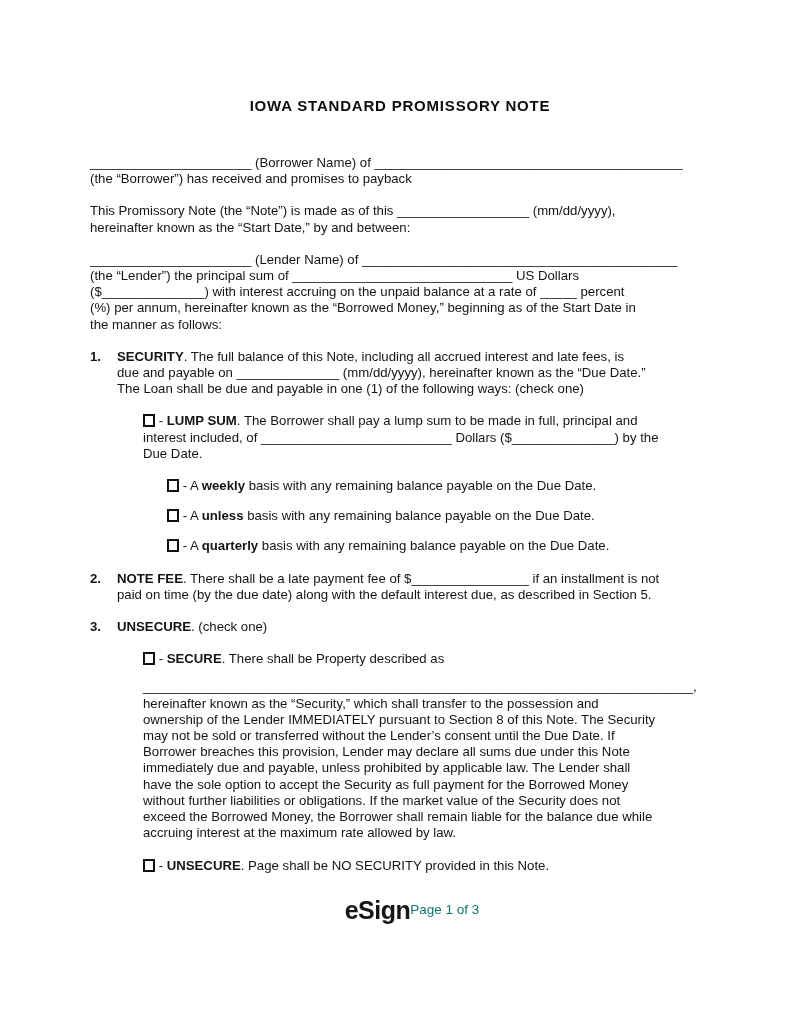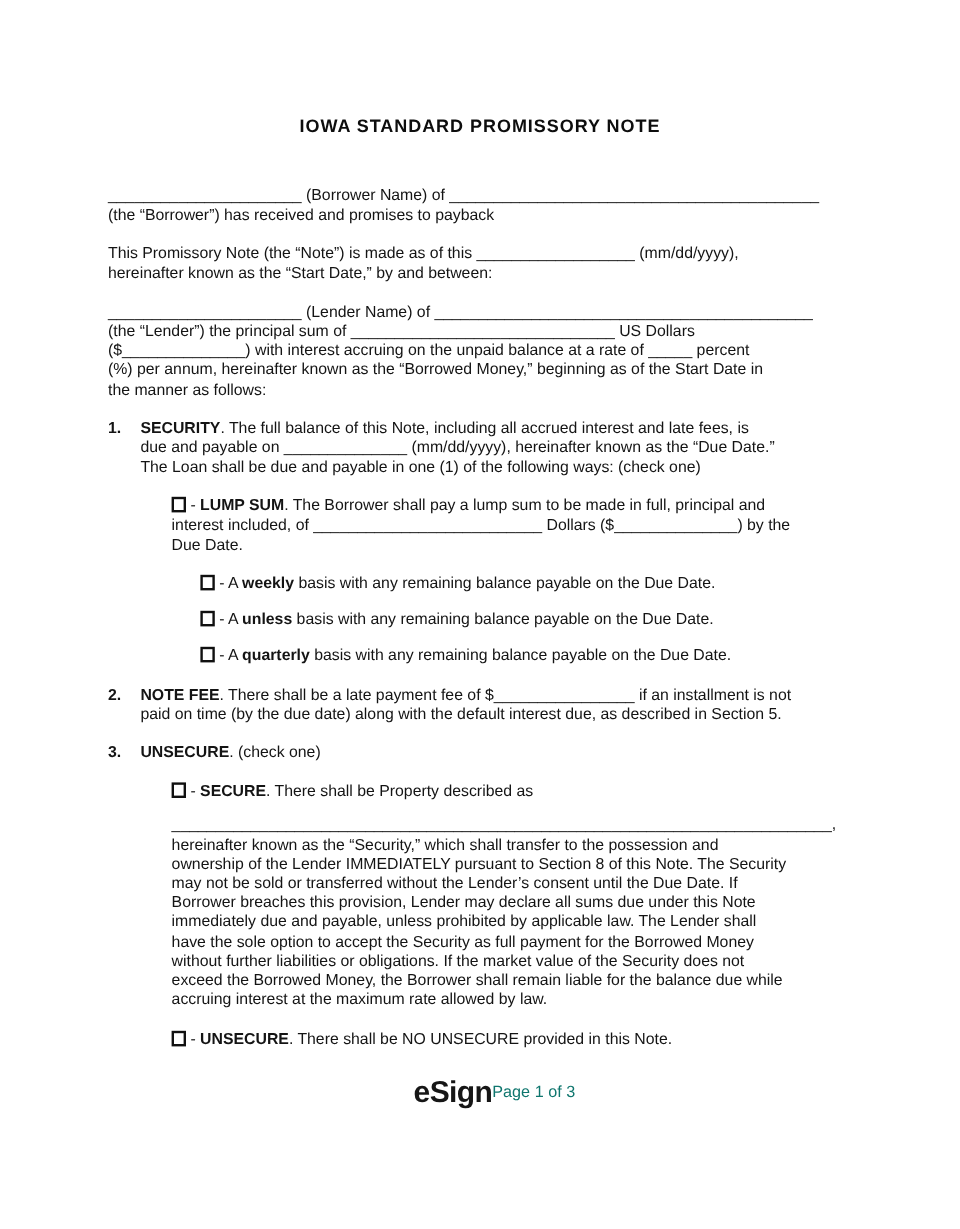--- a/index.html
+++ b/index.html
@@ -90,20 +90,20 @@
 hereinafter known as the “Security,” which shall transfer to the possession and
 ownership of the Lender IMMEDIATELY pursuant to Section 8 of this Note. The Security
 may not be sold or transferred without the Lender’s consent until the Due Date. If
 Borrower breaches this provision, Lender may declare all sums due under this Note
 immediately due and payable, unless prohibited by applicable law. The Lender shall
 have the sole option to accept the Security as full payment for the Borrowed Money
 without further liabilities or obligations. If the market value of the Security does not
 exceed the Borrowed Money, the Borrower shall remain liable for the balance due while
 accruing interest at the maximum rate allowed by law.</p>
 
-  <div class="item indent1"><span class="checkbox"></span><span> - </span><span class="b">UNSECURE</span><span>. There shall be NO UNSECURE provided in this Note.</span></div>
+  <div class="item indent1"><span class="checkbox"></span><span> - </span><span class="b">UNSECURE</span><span>. Page shall be NO SECURITY provided in this Note.</span></div>
 
   <div class="footer">
     <div class="brand">eSign</div>
     <div class="pagenum">Page 1 of 3</div>
   </div>
 
 </div>
 
 </body></html>

